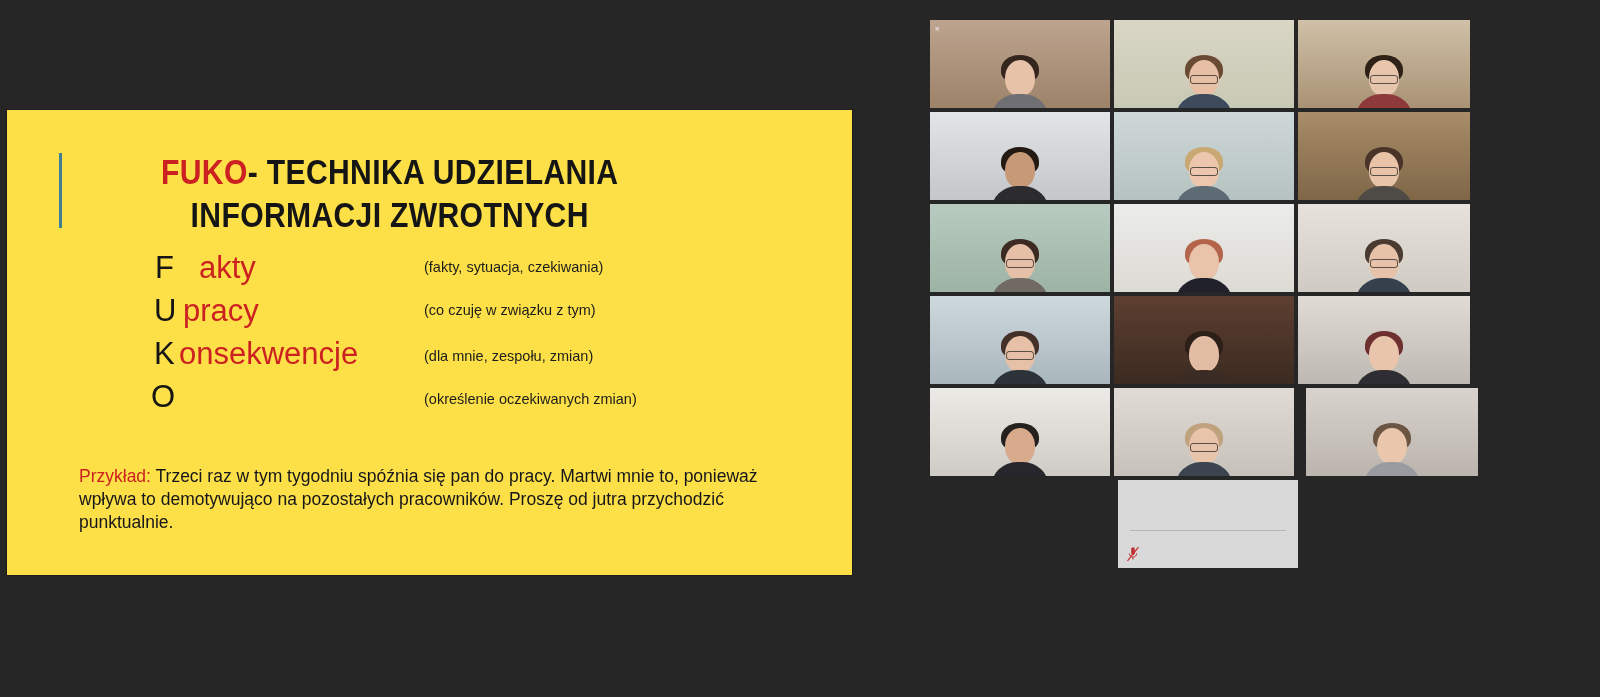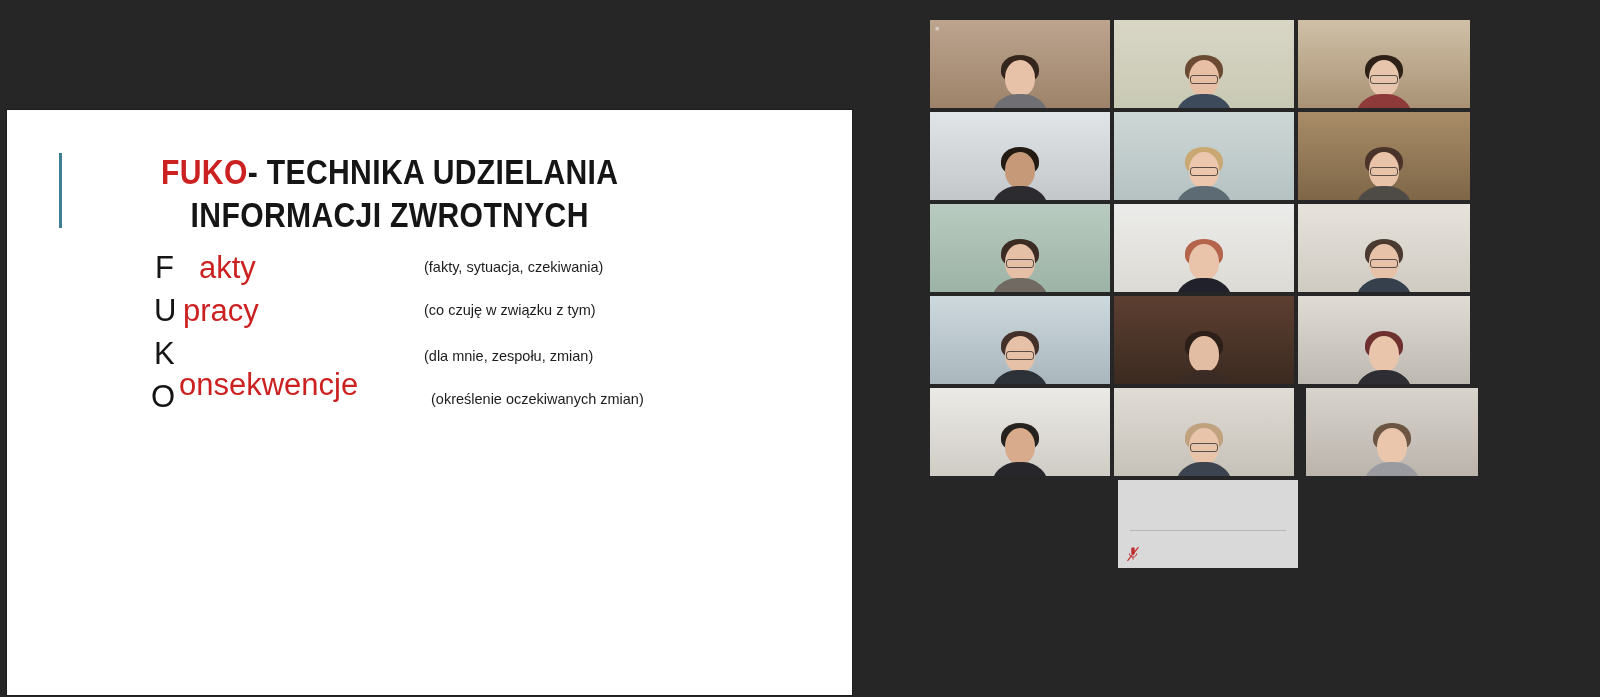--- a/index.html
+++ b/index.html
@@ -28,22 +28,22 @@
     left: 0;
     top: 0;
     width: 920px;
     height: 697px;
   }
   #slide {
     position: absolute;
     left: 7px;
     top: 110px;
     width: 845px;
-    height: 585px;
-    background: #ffffff;
+    height: 465px;
+    background: #fde047;
     box-shadow: 0 0 0 1px #1d1d1d;
     overflow: hidden;
   }
   #slide-inner {
     position: relative;
     width: 100%;
     height: 100%;
   }
   .accent-bar {
     position: absolute;
@@ -104,25 +104,25 @@
     top: 9px;
     font-family: "Liberation Sans", sans-serif;
     font-size: 14.5px;
     color: #1c1c1c;
   }
   .fuko-row.r1 .fuko-letter { left: 8px; }
   .fuko-row.r1 .fuko-word   { left: 32px; margin-left: 20px; }
   .fuko-row.r2 .fuko-letter { left: 7px; }
   .fuko-row.r2 .fuko-word   { left: 36px; }
   .fuko-row.r3 .fuko-letter { left: 7px; }
-  .fuko-row.r3 .fuko-word   { left: 32px; margin-top: 31px; }
+  .fuko-row.r3 .fuko-word   { left: 32px; }
   .fuko-row.r3 .fuko-note   { left: 277px; top: 12px; }
   .fuko-row.r4 .fuko-letter { left: 4px; }
   .fuko-row.r4 .fuko-word   { left: 35px; }
-  .fuko-row.r4 .fuko-note   { left: 284px; top: 12px; }
+  .fuko-row.r4 .fuko-note   { left: 277px; top: 12px; }
 
   
   #example {
     position: absolute;
     left: 72px;
     top: 355px;
     width: 710px;
     font-family: "Liberation Sans", sans-serif;
     font-size: 17.5px;
     line-height: 23px;
@@ -267,20 +267,23 @@
             <span class="fuko-letter">K</span>
             <span class="fuko-word">onsekwencje</span>
             <span class="fuko-note">(dla mnie, zespołu, zmian)</span>
           </div>
           <div class="fuko-row r4">
             <span class="fuko-letter">O</span>
             <span class="fuko-note">(określenie oczekiwanych zmian)</span>
           </div>
         </div>
 
+        <div id="example">
+          <span class="lbl">Przykład:</span><span> Trzeci raz w tym tygodniu spóźnia się pan do pracy. Martwi mnie to, ponieważ wpływa to demotywująco na pozostałych pracowników. Proszę od jutra przychodzić punktualnie.</span>
+        </div>
       </div>
     </div>
   </div>
 
   <div id="tiles">
 
     <div class="tile-row">
       <div class="tile">
         <div class="bg" style="background:linear-gradient(180deg,#bda48f 0%,#9d8369 100%)"></div>
         <div class="person">

